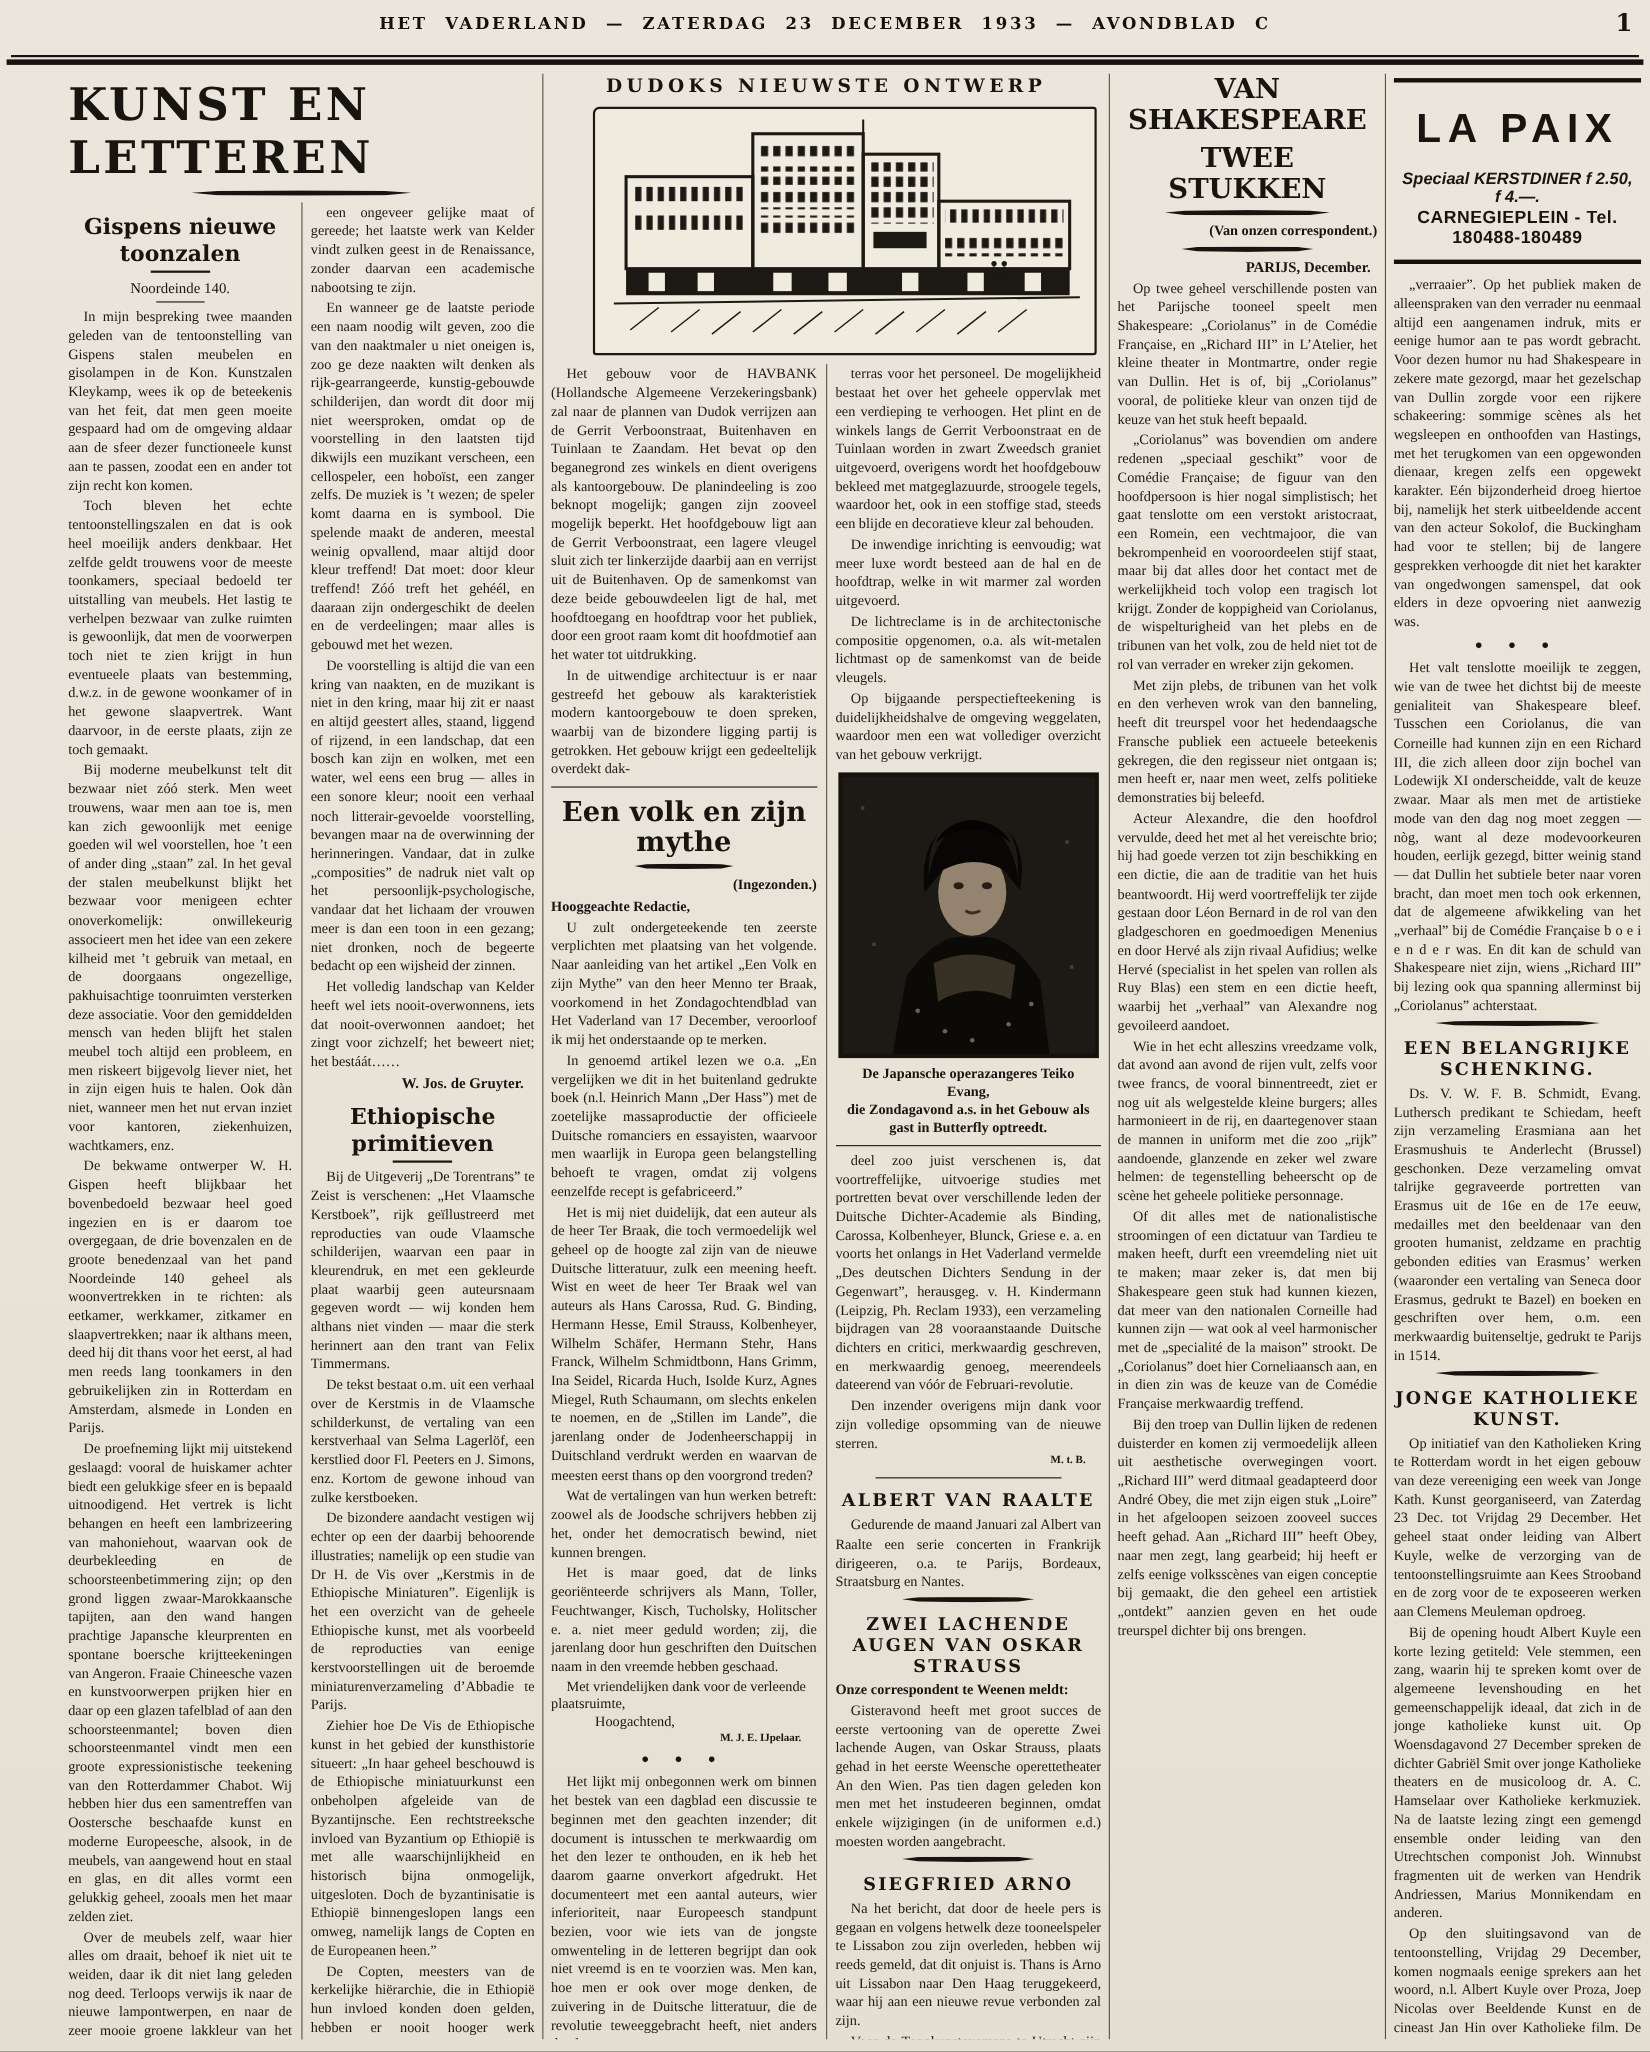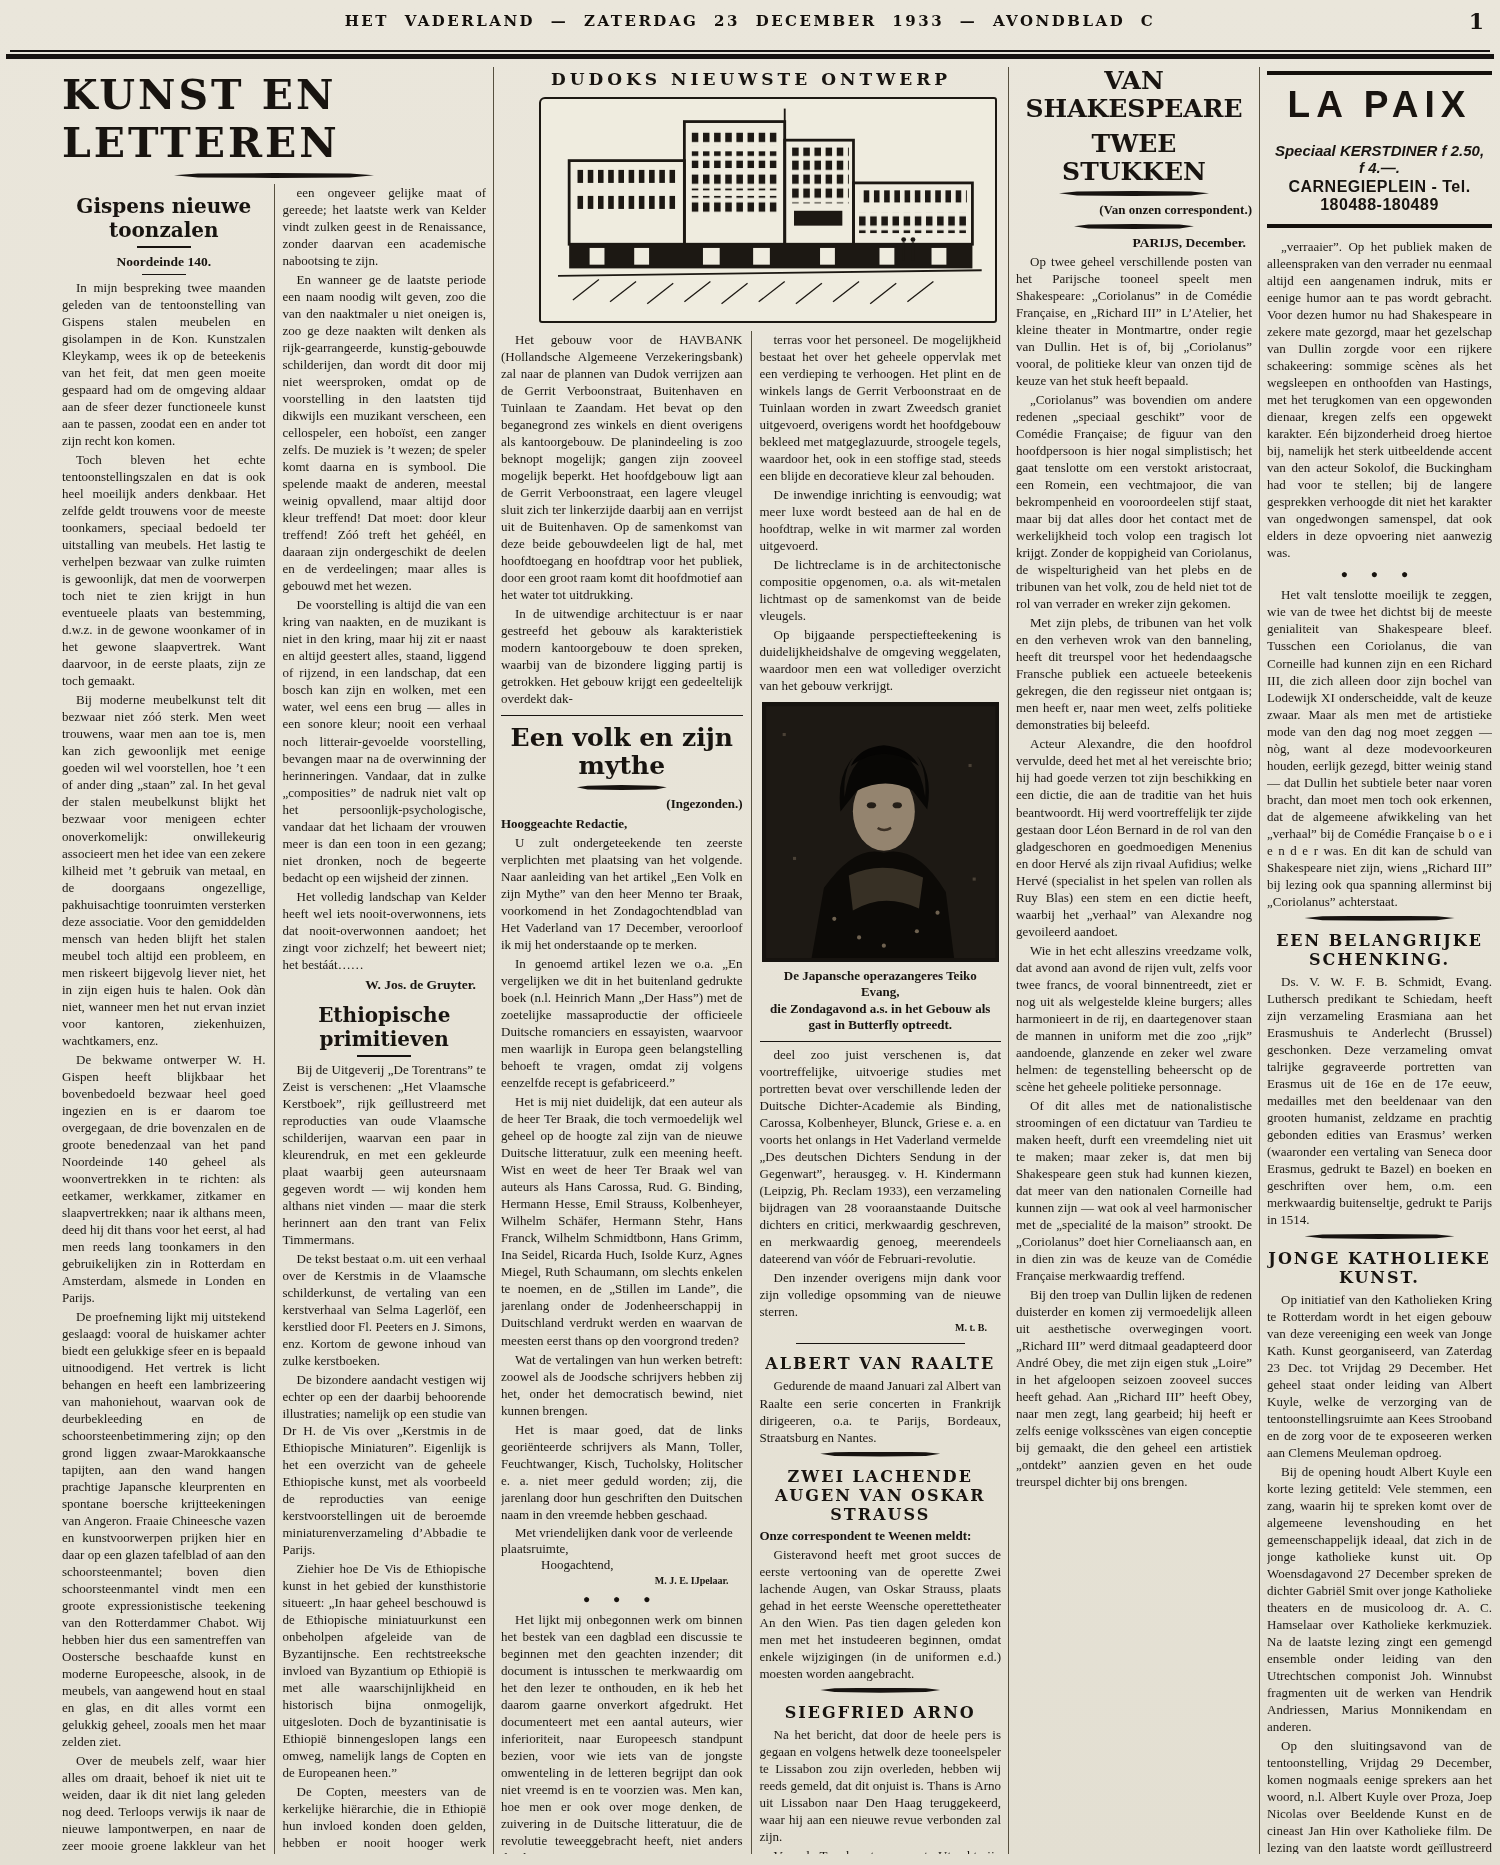--- a/index.html
+++ b/index.html
@@ -27,21 +27,21 @@
   .zoneM { flex:0 0 500px; }
   .zoneS { flex:0 0 236px; }
   .zoneR { flex:1 1 auto; }
   .cols2 { display:flex; }
   .cols2 .col { flex:1 1 0; min-width:0; }
   .cols2 .col + .col { border-left:1px solid #57503f; padding-left:8px; margin-left:8px; }
   
   .para { font-size:13px; line-height:1.31; text-align:justify; text-indent:14px; margin-bottom:2px; color:#1b1712; }
   h1.section-title { font-family:"DejaVu Serif",serif; font-weight:bold; font-size:41px; letter-spacing:3px; margin-top:4px; }
   h2.article-title { font-family:"DejaVu Serif",serif; font-weight:bold; font-size:20px; text-align:center; margin:10px 0 2px; }
-  h3.sub-title { font-weight:bold; font-size:13.5px; text-align:center; margin:6px 0 2px; }
+  h3.sub-title { font-weight:normal; font-size:13.5px; text-align:center; margin:6px 0 2px; }
   h2.big-title { font-family:"DejaVu Serif",serif; font-weight:bold; font-size:25px; text-align:center; line-height:1.1; margin:8px 0 2px; }
   h2.caps-title { font-family:"DejaVu Serif",serif; font-weight:bold; font-size:16px; letter-spacing:2px; text-align:center; margin:10px 0 4px; }
   .dateline { text-align:right; font-weight:bold; font-size:13.5px; margin:4px 6px 2px 0; }
   .byline { text-align:right; font-weight:bold; font-size:13.5px; margin:4px 10px 6px 0; }
   .centered-note { text-align:right; font-weight:bold; font-size:13px; margin:4px 0; }
   .salutation { font-weight:bold; font-size:13px; margin:2px 0; }
   .closing-line { text-align:left; font-size:13px; text-indent:14px; }
   .sig { text-align:right; font-weight:bold; font-size:10px; margin:2px 14px 4px 0; }
   
   .taper { height:5px; background:#171310; margin:6px auto; clip-path:polygon(0 45%,12% 12%,50% 0,88% 12%,100% 45%,88% 88%,50% 100%,12% 88%); }
@@ -53,21 +53,21 @@
   .hr-line.short { width:70%; margin:10px auto 6px; }
   
   .dudok-title { font-family:"DejaVu Serif",serif; font-weight:bold; font-size:17px; letter-spacing:4px; text-align:center; margin:2px 0 8px; }
   .illus-box { border:2.5px solid #1c1813; border-radius:6px 3px 3px 3px; margin:0 4px 8px 38px; background:#efecdf; padding:4px; }
   .illus-box svg { display:block; width:100%; height:auto; }
   
   .photo-frame { margin:8px 2px 6px; }
   .photo-frame svg { display:block; width:100%; height:auto; }
   .caption { font-size:13px; font-weight:bold; text-align:center; line-height:1.25; margin:4px 8px 6px; }
   
-  .ad-box { border-top:4px solid #14100c; border-bottom:4px solid #14100c; padding:12px 4px 10px; margin:4px 0 10px; text-align:center; }
+  .ad-box { border-top:4px solid #14100c; border-bottom:4px solid #14100c; padding:24px 4px 10px; margin:4px 0 10px; text-align:center; }
   .ad-name { font-family:"Liberation Sans",sans-serif; font-weight:bold; font-size:37px; letter-spacing:6px; line-height:.95; }
   .ad-line2 { font-family:Liberation Sans, sans-serif; font-weight:bold; font-style:italic; font-size:15px; margin-top:20px; }
   .ad-line3 { font-family:"Liberation Sans",sans-serif; font-weight:bold; font-size:16px; margin-top:2px; letter-spacing:.5px; }
 </style>
 </head>
 <body>
 
 <div class="page">
 
   <header class="masthead">

